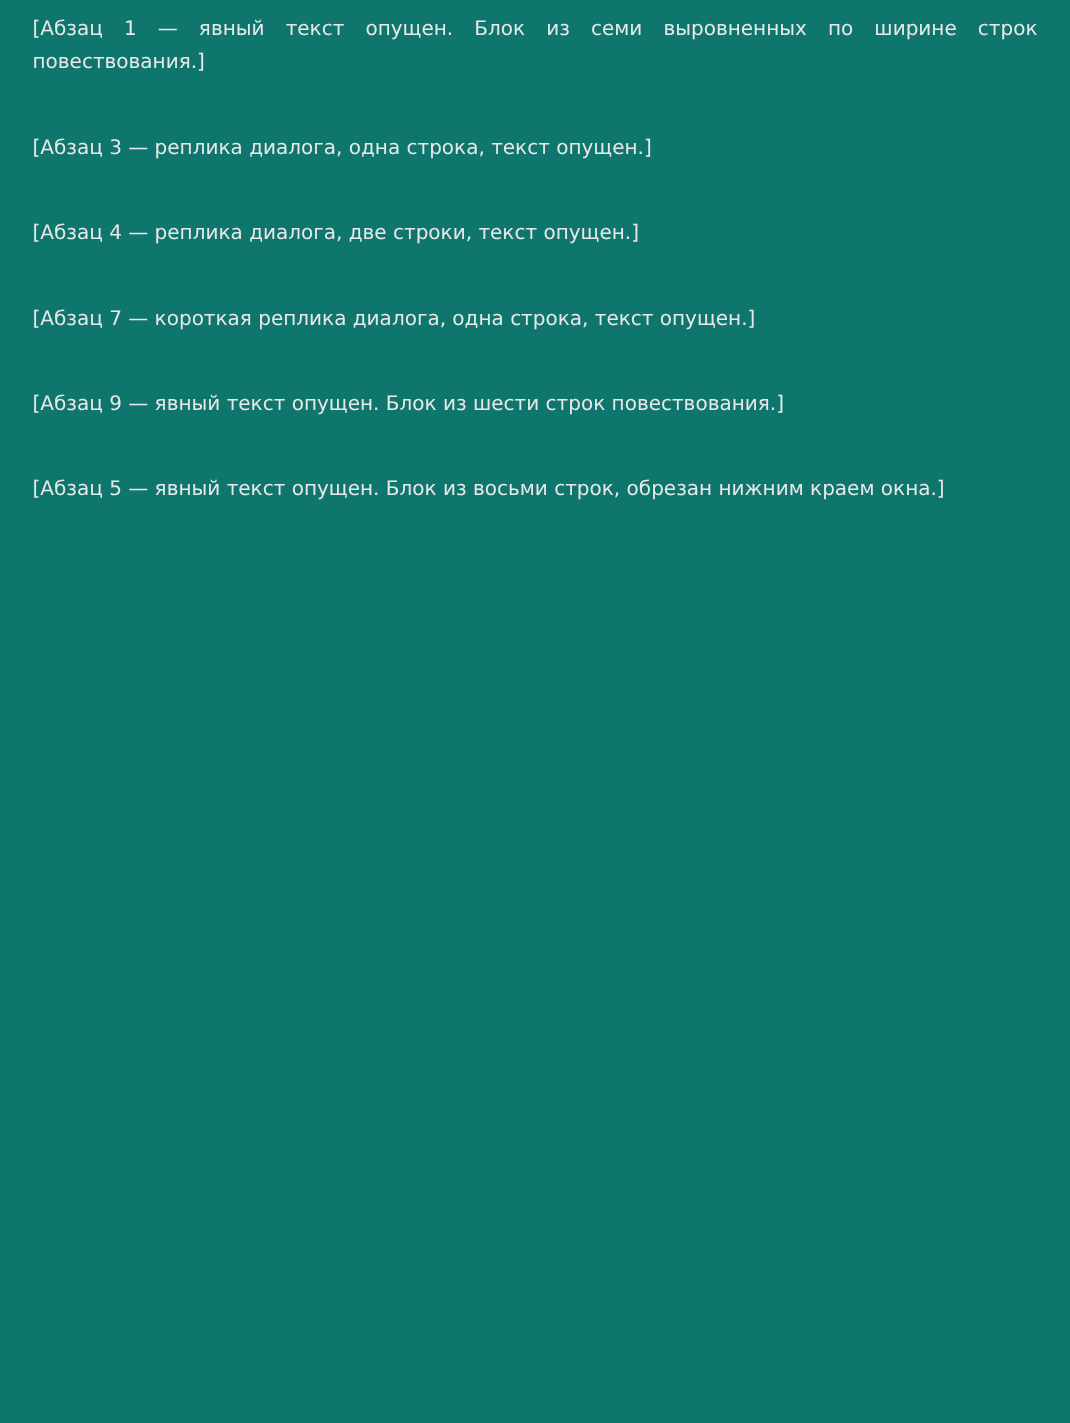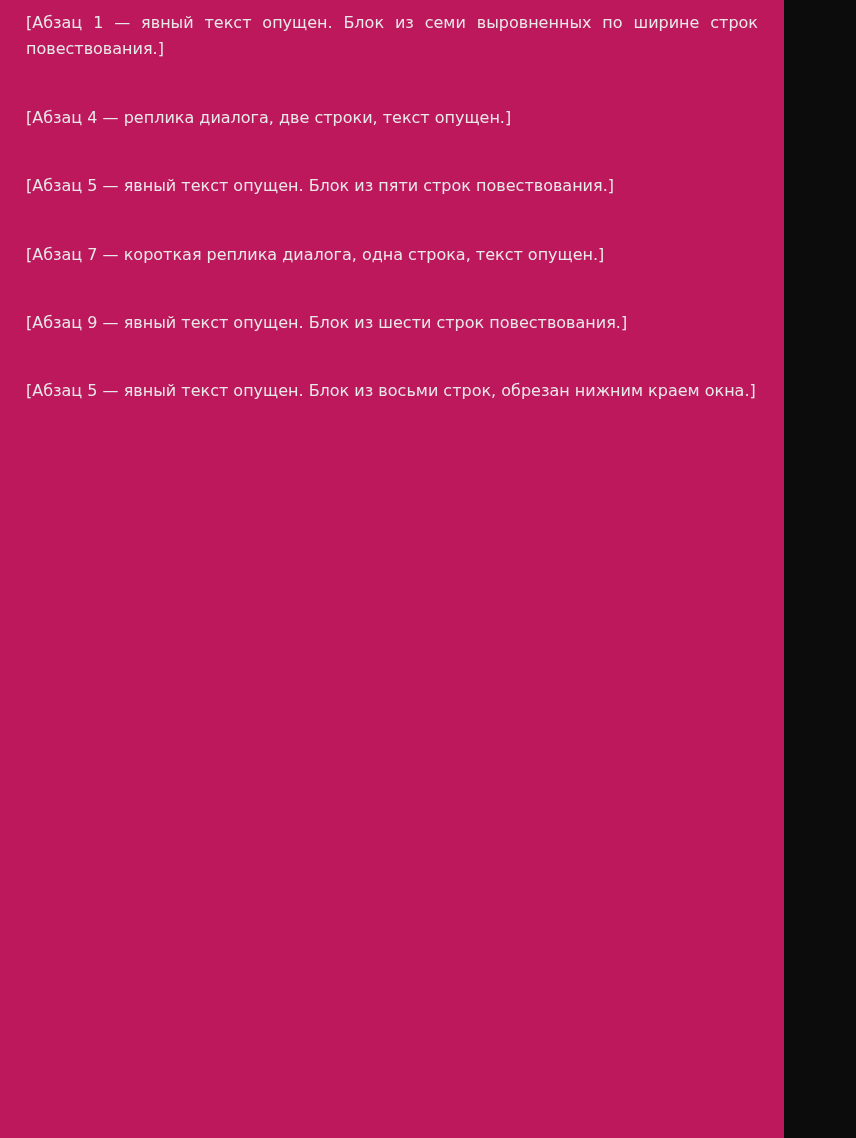--- a/index.html
+++ b/index.html
@@ -2,23 +2,23 @@
 <html><head>
 <meta charset="utf-8">
 <style>
   html, body {
     margin: 0;
     padding: 0;
     background: #0c0c0c;
     font-family: "DejaVu Sans", "Liberation Sans", sans-serif;
   }
   .page {
-    width: 784px;
+    width: 856px;
     height: 1138px;
-    background: #be185d;
+    background: #0f766e;
     box-sizing: border-box;
     padding: 10px 26px 0 26px;
     overflow: hidden;
   }
   .paragraph {
     color: #e8e8e8;
     font-size: 16px;
     line-height: 1.65;
     text-align: justify;
     margin: 0 0 42px 0;
@@ -26,18 +26,18 @@
   }
   .paragraph.dialogue {
     text-align: left;
   }
 </style>
 </head>
 <body>
 
 <div class="page">
   <p class="paragraph">[Абзац 1 — явный текст опущен. Блок из семи выровненных по ширине строк повествования.]</p>
+  <p class="paragraph dialogue">[Абзац 3 — реплика диалога, одна строка, текст опущен.]</p>
   <p class="paragraph dialogue">[Абзац 4 — реплика диалога, две строки, текст опущен.]</p>
-  <p class="paragraph">[Абзац 5 — явный текст опущен. Блок из пяти строк повествования.]</p>
   <p class="paragraph dialogue">[Абзац 7 — короткая реплика диалога, одна строка, текст опущен.]</p>
   <p class="paragraph">[Абзац 9 — явный текст опущен. Блок из шести строк повествования.]</p>
   <p class="paragraph">[Абзац 5 — явный текст опущен. Блок из восьми строк, обрезан нижним краем окна.]</p>
 </div>
 
 </body></html>

